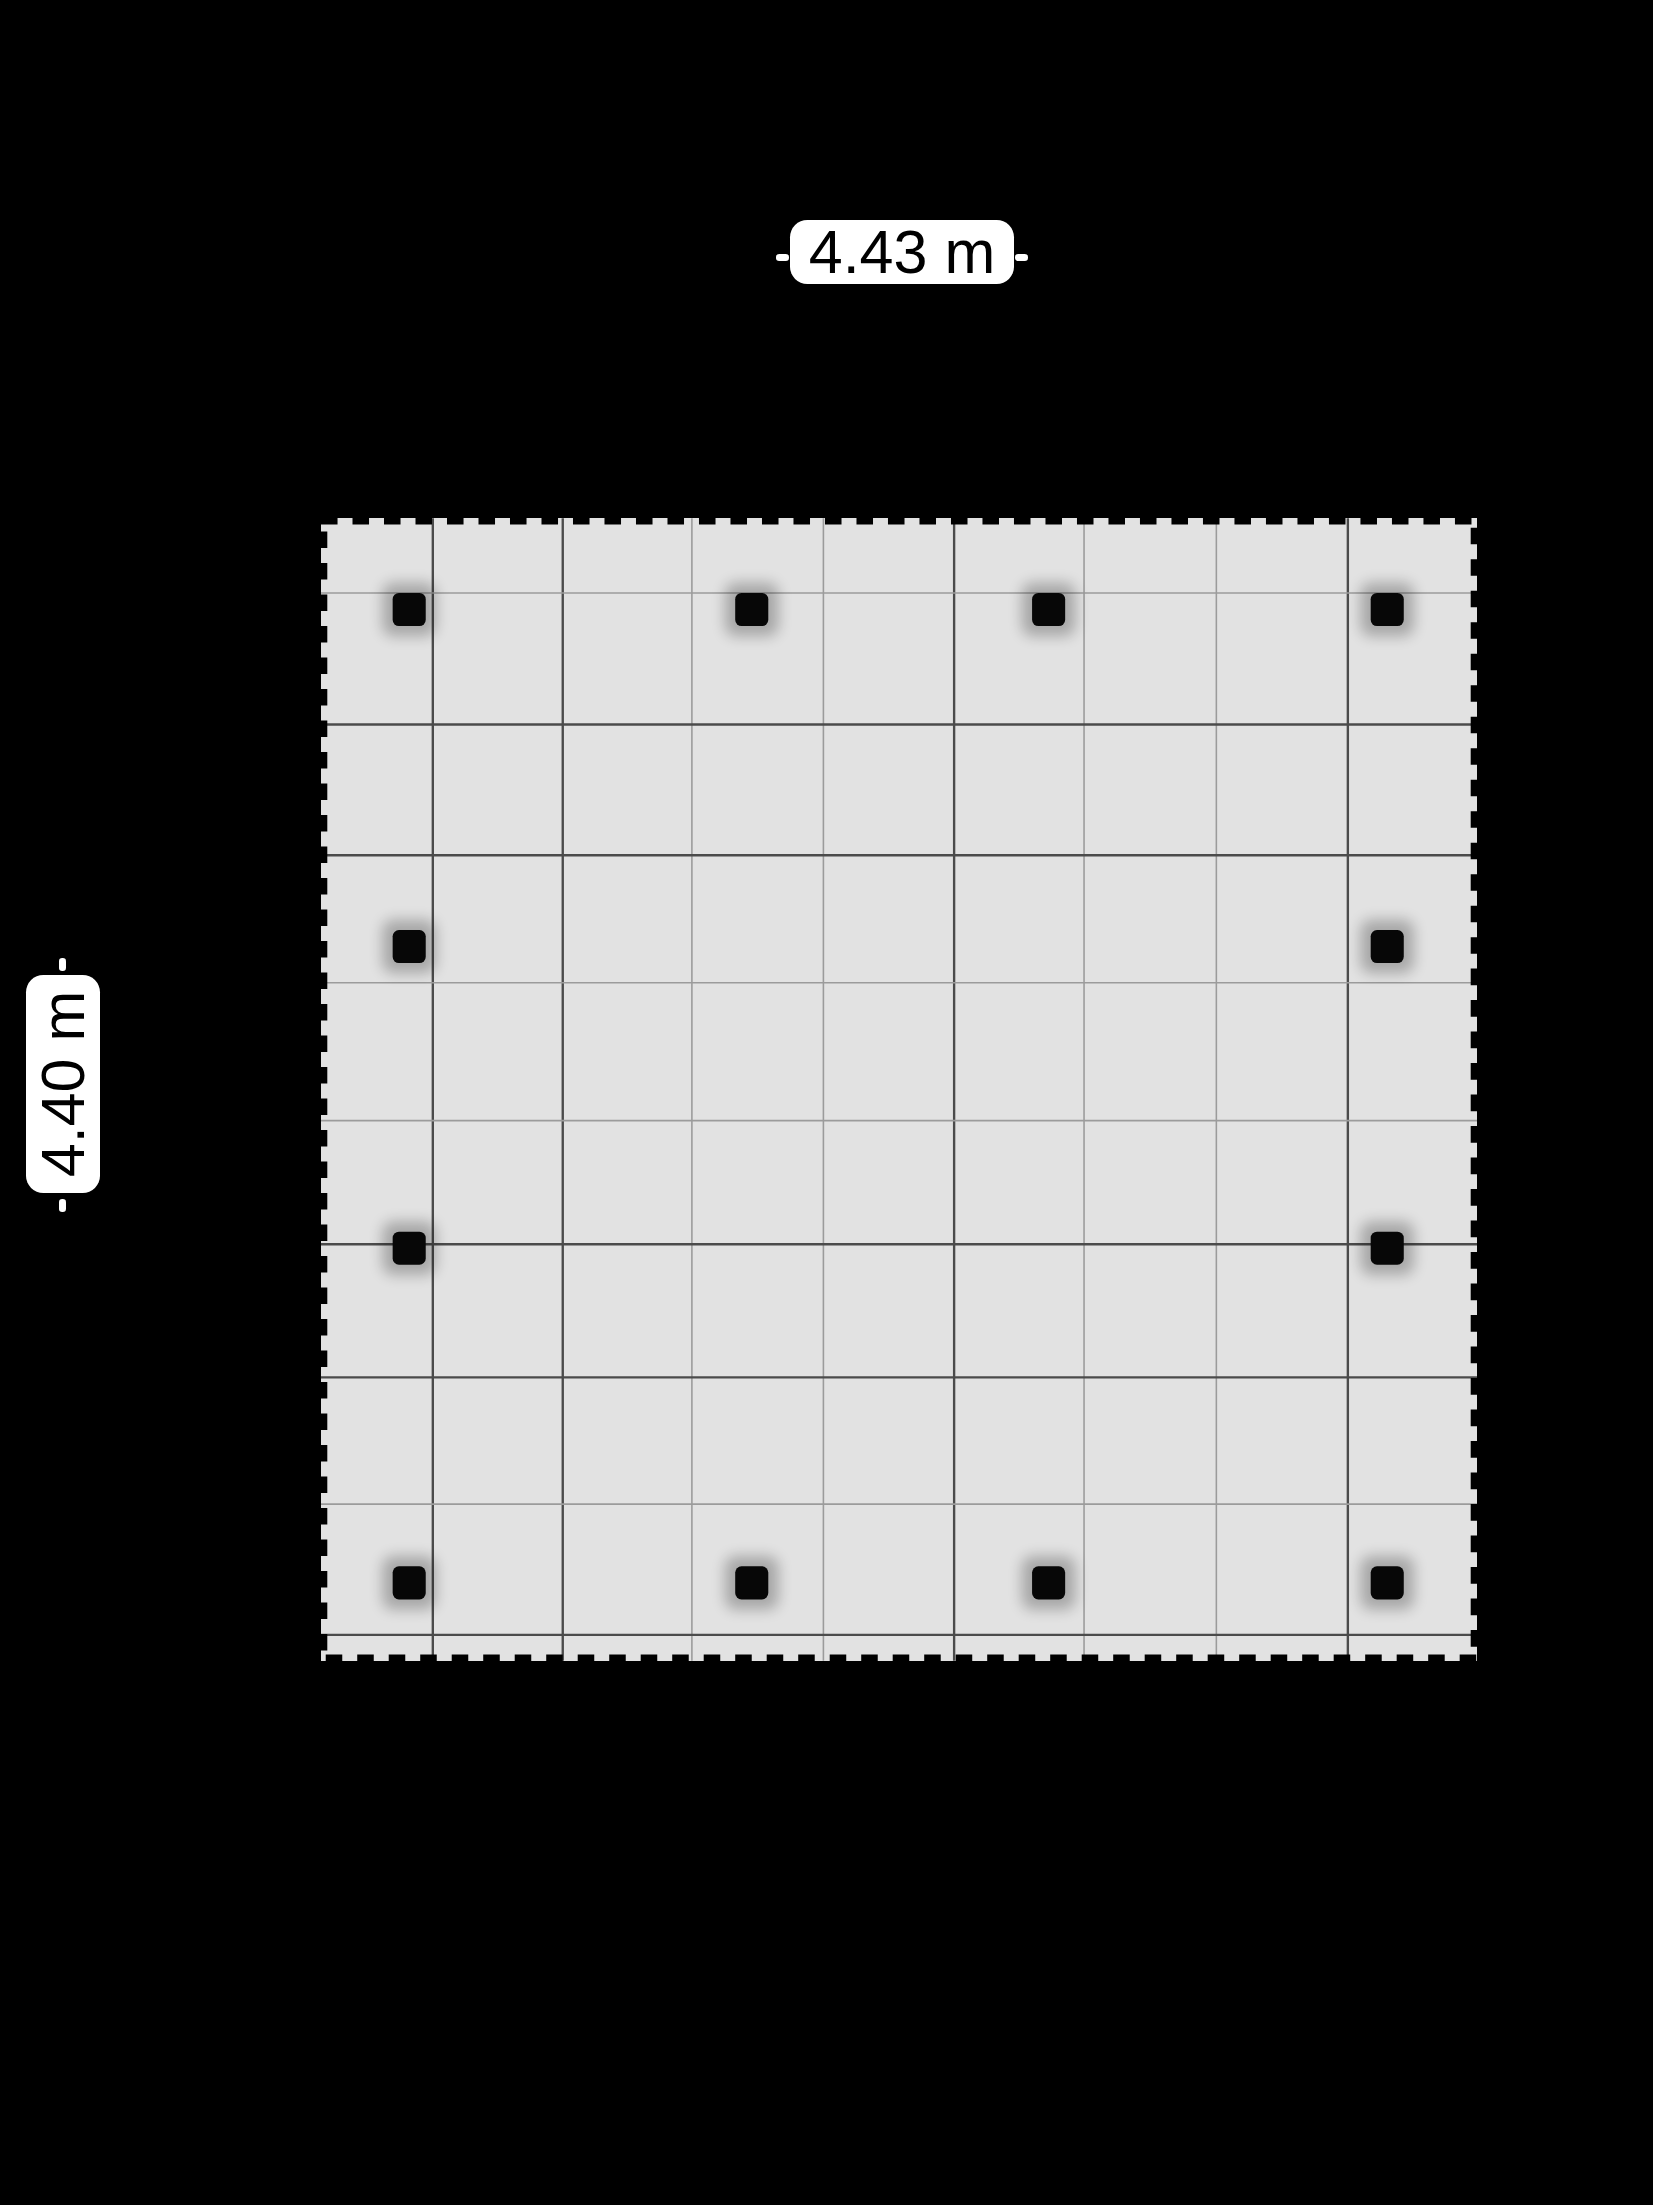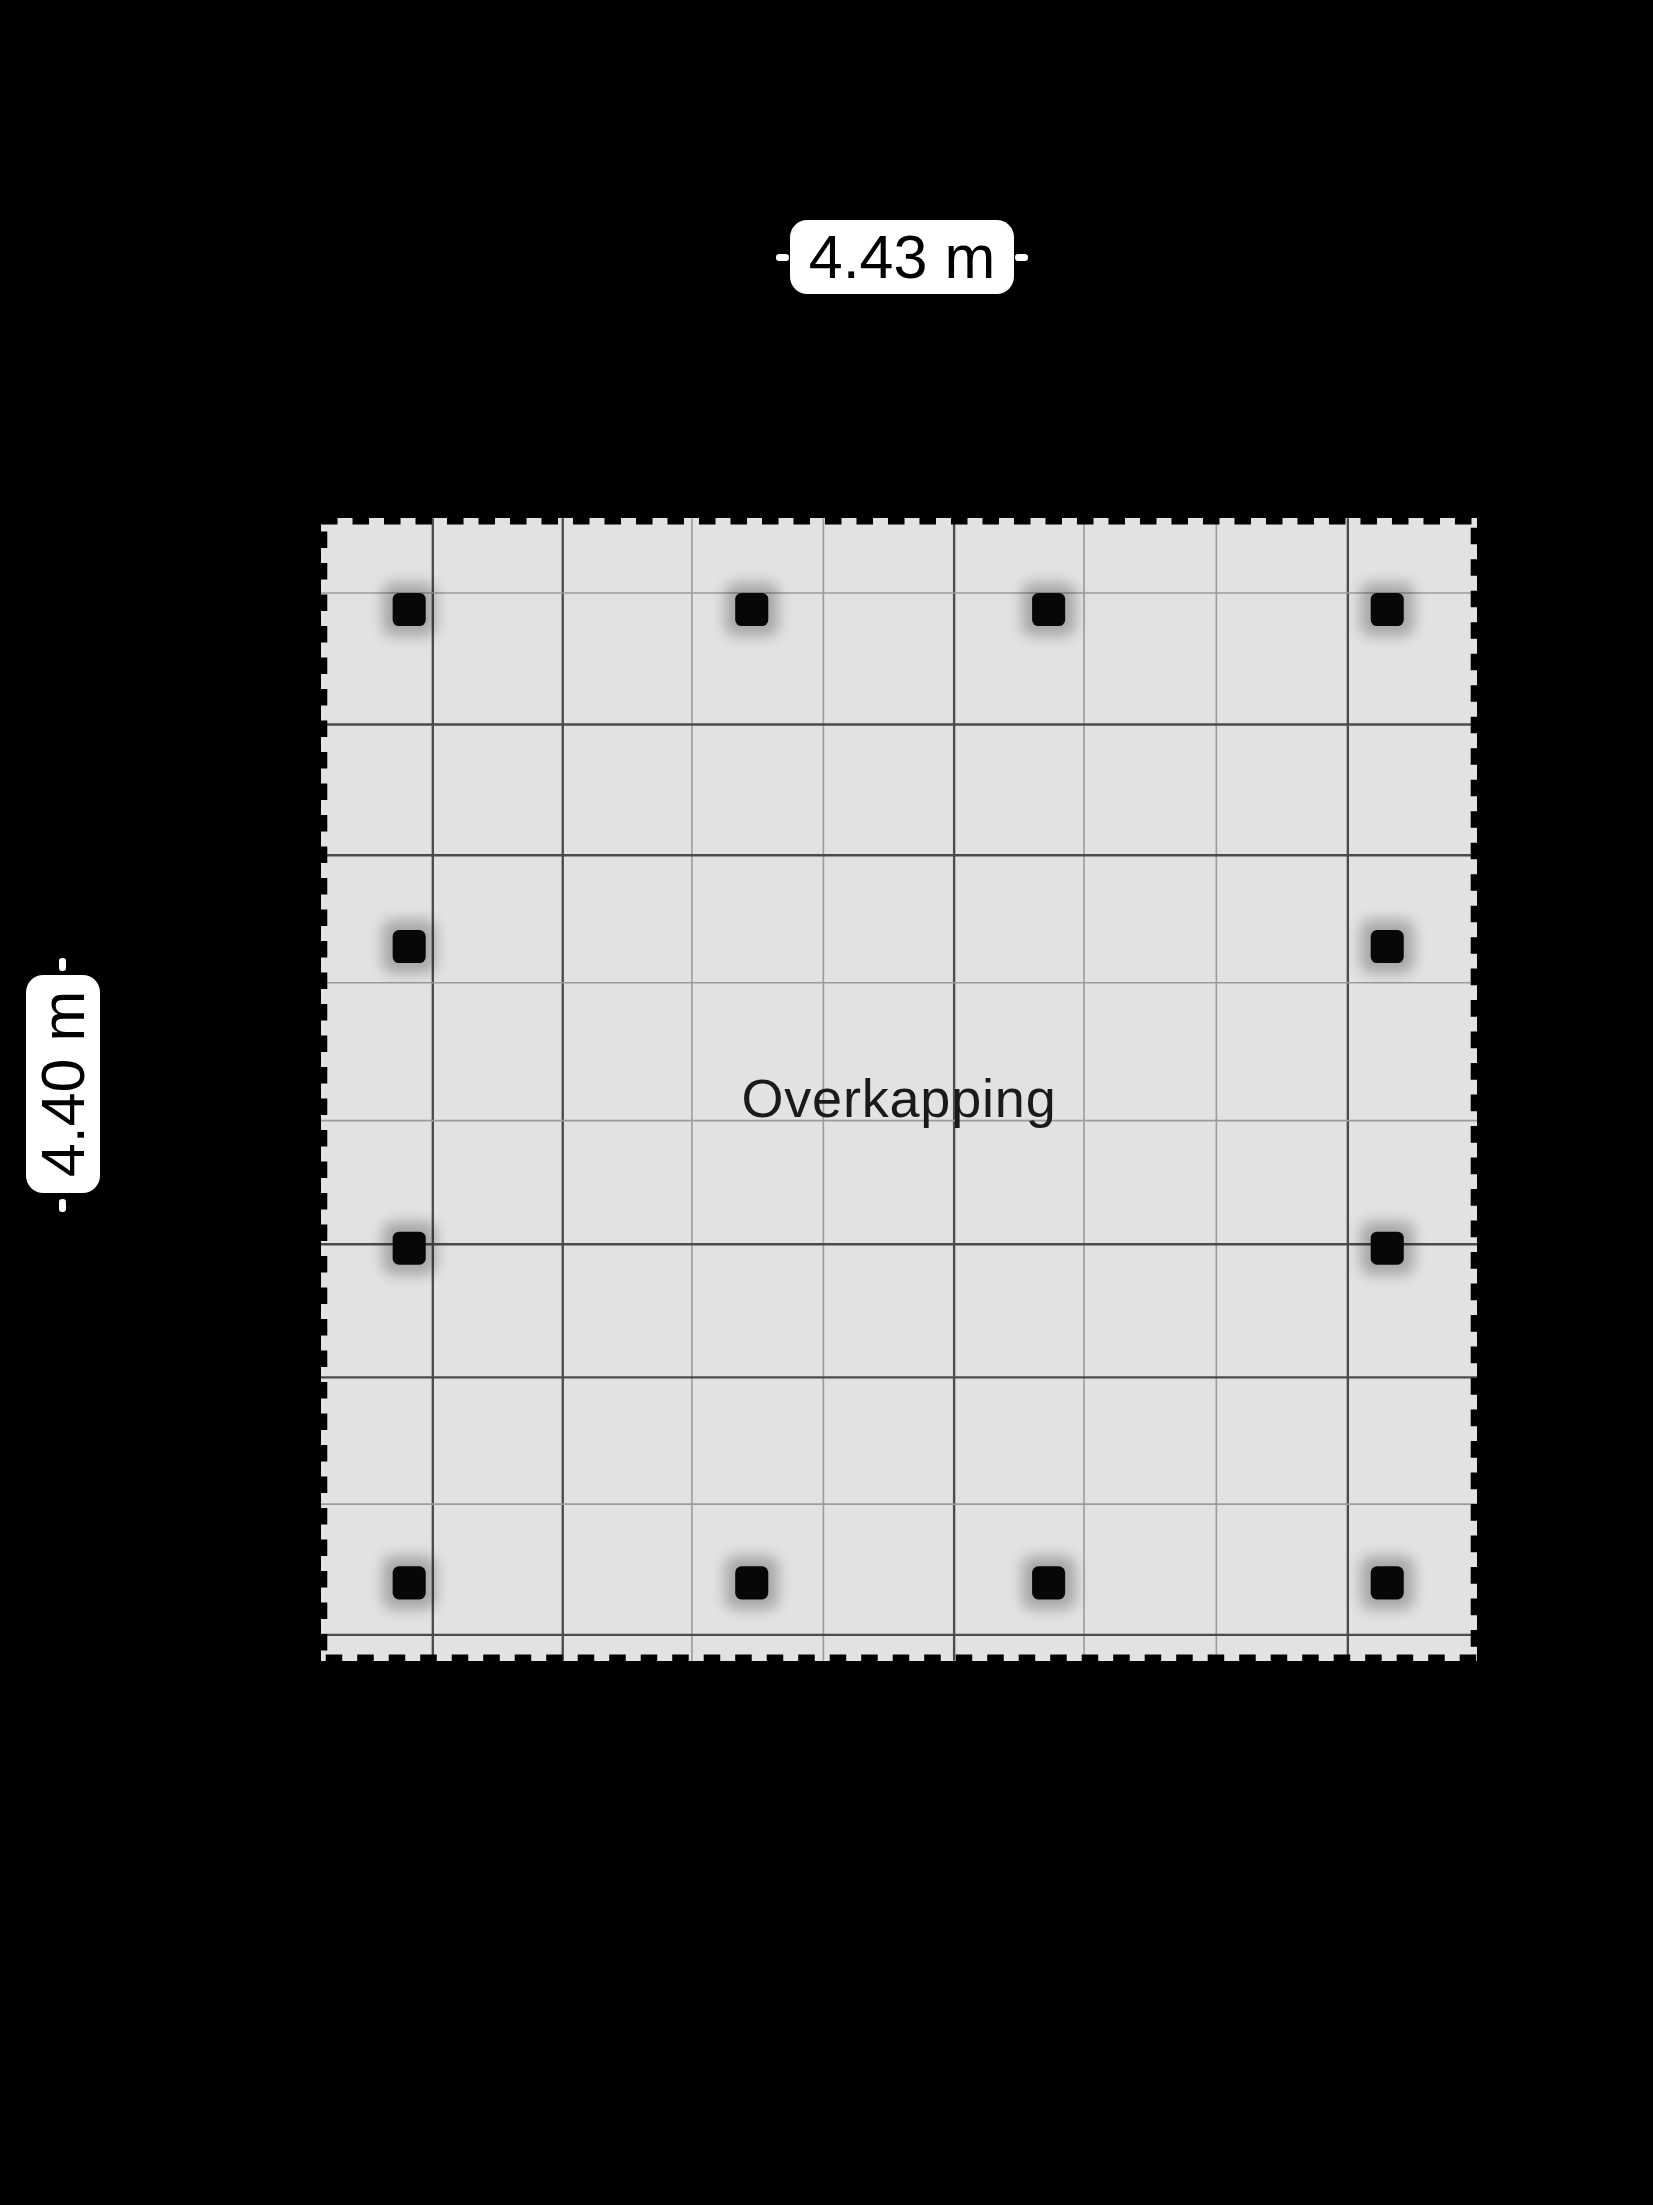--- a/index.html
+++ b/index.html
@@ -14,21 +14,21 @@
   .plan svg{position:absolute;left:0;top:0;width:100%;height:100%;display:block;}
   .plan-label{
     position:absolute;left:578px;top:580px;transform:translate(-50%,-50%);
     font-size:54px;color:#1a1a1a;white-space:nowrap;letter-spacing:0.8px;
   }
   .dim-label{
     position:absolute;background:#fff;color:#000;border-radius:17.3px;
     display:flex;align-items:center;justify-content:center;
     font-size:61px;white-space:nowrap;
   }
-  .dim-label.top{left:790px;top:220px;width:224px;height:74px;}
+  .dim-label.top{left:790px;top:220px;width:224px;height:64px;}
   .dim-label.left{
     left:-46px;top:1047px;width:218px;height:74px;
     transform:rotate(-90deg);
   }
   .dim-dash{position:absolute;background:#fff;border-radius:3.2px;}
   .dim-dash.h{width:12.6px;height:7px;}
   .dim-dash.v{width:7px;height:12.6px;}
   .dim-dash.top-l{left:776px;top:254px;}
   .dim-dash.top-r{left:1015px;top:254px;}
   .dim-dash.left-t{left:59px;top:958px;}
@@ -86,21 +86,20 @@
         <rect x="526" y="1331" width="42" height="42" rx="8" fill="#070707"></rect>
         <rect x="890" y="1318" width="68" height="68" rx="14" fill="#000000" opacity="0.26" filter="url(#halo)"></rect>
         <rect x="903" y="1331" width="42" height="42" rx="8" fill="#070707"></rect>
         <rect x="1320" y="1318" width="68" height="68" rx="14" fill="#000000" opacity="0.26" filter="url(#halo)"></rect>
         <rect x="1333" y="1331" width="42" height="42" rx="8" fill="#070707"></rect>
       </g>
     <g>
         <rect x="0" y="0" width="1468" height="1451" fill="none" stroke="#000000" stroke-width="16" stroke-dasharray="21 19"></rect>
       </g>
   </svg>
-  <div class="plan-label">Overkapping</div>
 </div>
 
 <div class="dim-label top">4.43 m</div>
 <div class="dim-dash h top-l"></div>
 <div class="dim-dash h top-r"></div>
 
 <div class="dim-label left">4.40 m</div>
 <div class="dim-dash v left-t"></div>
 <div class="dim-dash v left-b"></div>
 

